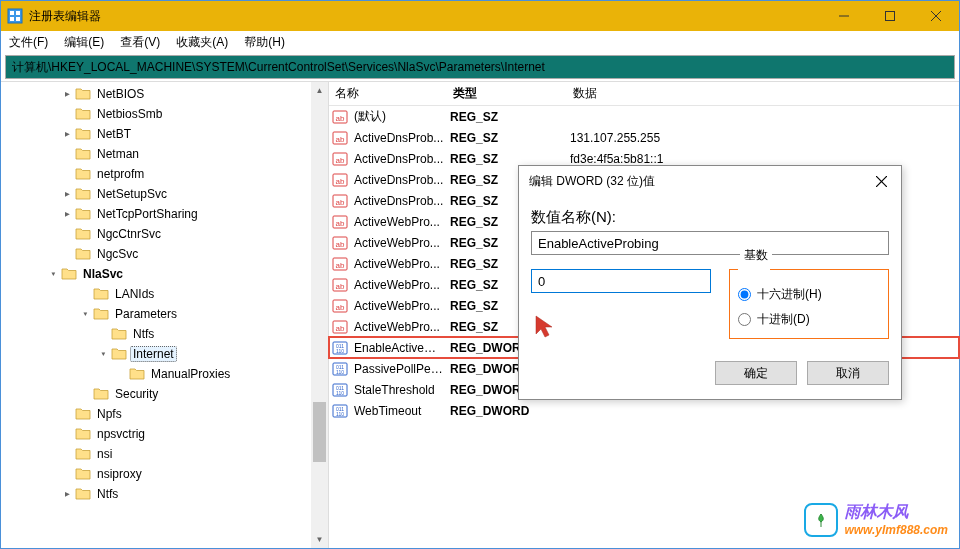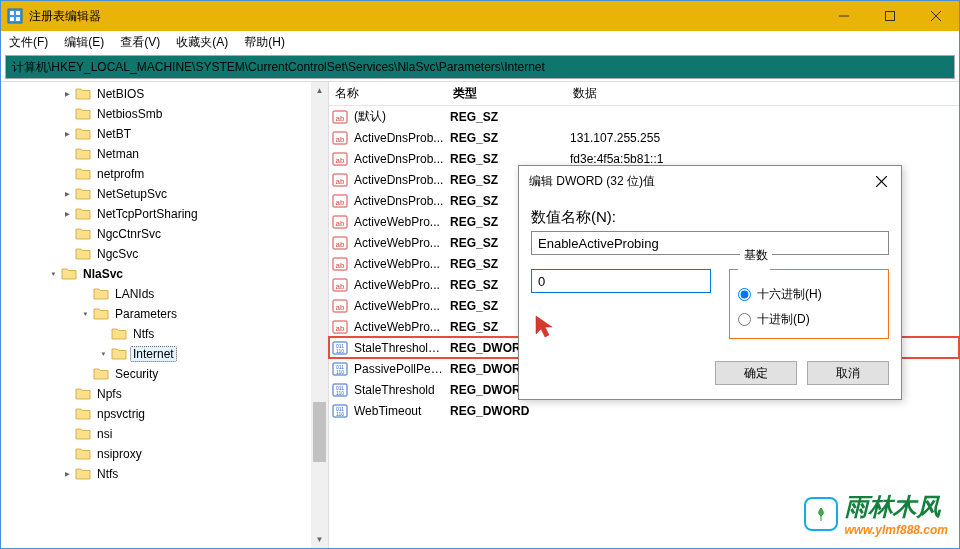--- a/index.html
+++ b/index.html
@@ -57,21 +57,21 @@
 .radio-row { display: flex; align-items: center; gap: 6px; font-size: 12px; margin-top: 2px; }
 .radio-row input { margin: 0; }
 .dlg-buttons { display: flex; justify-content: flex-end; gap: 10px; margin-top: 22px; }
 .btn { width: 82px; height: 24px; border: 1px solid #aaa; background: #e1e1e1; font-size: 12px; cursor: default; display: flex; align-items: center; justify-content: center; }
 
 .cursor-arrow { position: absolute; left: 532px; top: 312px; width: 30px; height: 30px; pointer-events: none; z-index: 100; }
 
 .watermark { position: absolute; right: 12px; bottom: 12px; display: flex; align-items: center; gap: 6px; pointer-events: none; }
 .watermark .wlogo { width: 34px; height: 34px; border: 2px solid #19a9e5; border-radius: 8px; display: flex; align-items: center; justify-content: center; }
 .watermark .wlogo-inner { width: 16px; height: 16px; }
-.watermark .wtxt-cn { color: #15803d; font-size: 24px; font-weight: bold; font-style: italic; }
+.watermark .wtxt-cn { color: #8b5cf6; font-size: 16px; font-weight: bold; font-style: italic; }
 .watermark .wtxt-en { color: #ff8c1a; font-size: 12px; font-weight: bold; font-style: italic; }
 
 svg { display: block; }
 </style>
 </head>
 <body>
 
 <div class="window">
 
   <div class="titlebar">
@@ -252,20 +252,29 @@
             <span class="exp">
               <span style="transform:scale(0.7);display:inline-block">▼</span>
             </span>
             <span class="folder-icon">
               <svg viewBox="0 0 16 14" width="16" height="14">
                 <path d="M1 2 h5 l1.5 1.5 H15 V12 H1 Z" fill="#ffe08a" stroke="#c9a23a" stroke-width="0.8"></path>
               </svg>
             </span>
             <span class="label">Internet</span>
           </div>
+          <div class="tree-row" style="padding-left: 112px;">
+            <span class="exp"></span>
+            <span class="folder-icon">
+              <svg viewBox="0 0 16 14" width="16" height="14">
+                <path d="M1 2 h5 l1.5 1.5 H15 V12 H1 Z" fill="#ffe08a" stroke="#c9a23a" stroke-width="0.8"></path>
+              </svg>
+            </span>
+            <span class="label">ManualProxies</span>
+          </div>
           <div class="tree-row" style="padding-left: 76px;">
             <span class="exp"></span>
             <span class="folder-icon">
               <svg viewBox="0 0 16 14" width="16" height="14">
                 <path d="M1 2 h5 l1.5 1.5 H15 V12 H1 Z" fill="#ffe08a" stroke="#c9a23a" stroke-width="0.8"></path>
               </svg>
             </span>
             <span class="label">Security</span>
           </div>
           <div class="tree-row" style="padding-left: 58px;">
@@ -451,21 +460,21 @@
             <span class="col-data"></span>
           </div>
           <div class="list-row highlighted">
             <span class="icon">
               <svg viewBox="0 0 16 16" width="16" height="16">
                 <rect x="1" y="2" width="14" height="12" fill="#fff" stroke="#36c" rx="1"></rect>
                 <text x="4" y="8" font-size="5" fill="#36c" font-family="Tahoma">011</text>
                 <text x="4" y="13" font-size="5" fill="#36c" font-family="Tahoma">110</text>
               </svg>
             </span>
-            <span class="col-name" style="width:96px">StaleThreshold...</span>
+            <span class="col-name" style="width:96px">EnableActivePr...</span>
             <span class="col-type">REG_DWORD</span>
             <span class="col-data"></span>
           </div>
           <div class="list-row">
             <span class="icon">
               <svg viewBox="0 0 16 16" width="16" height="16">
                 <rect x="1" y="2" width="14" height="12" fill="#fff" stroke="#36c" rx="1"></rect>
                 <text x="4" y="8" font-size="5" fill="#36c" font-family="Tahoma">011</text>
                 <text x="4" y="13" font-size="5" fill="#36c" font-family="Tahoma">110</text>
               </svg>

